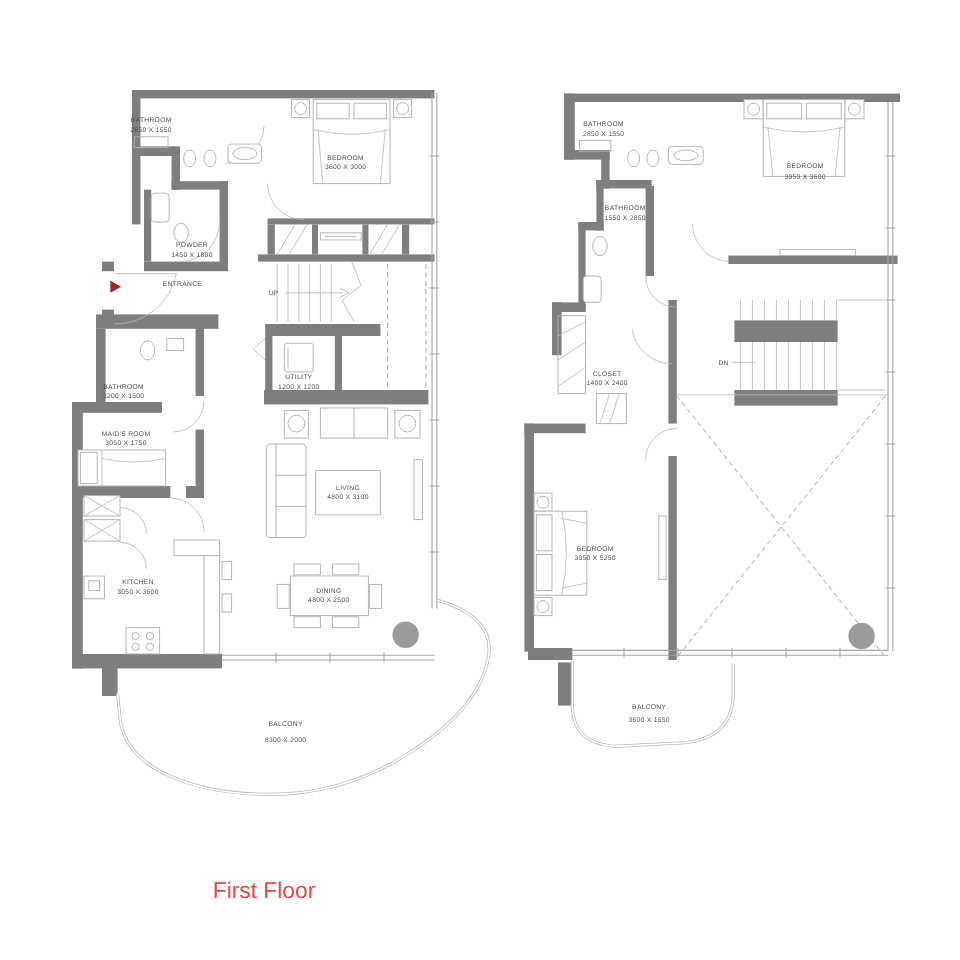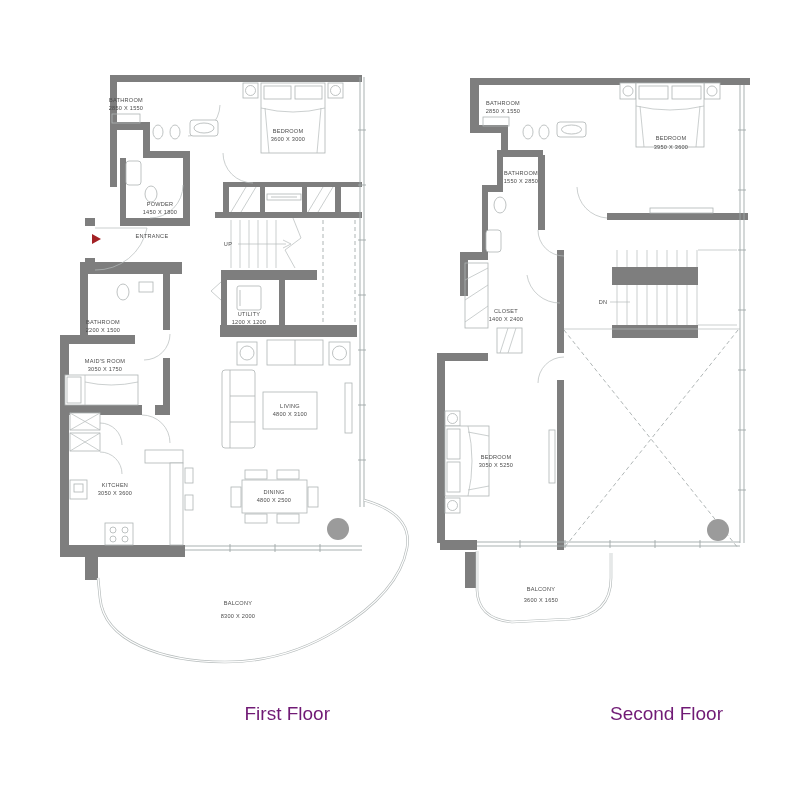--- a/index.html
+++ b/index.html
@@ -11,22 +11,22 @@
   .furnf{fill:#ffffff;stroke:#aeb4b4;stroke-width:0.8;}
   .thin{fill:none;stroke:#b4baba;stroke-width:0.7;}
   .win{fill:none;stroke:#9fa8a8;stroke-width:0.9;}
   .dash{fill:none;stroke:#9aa2a2;stroke-width:0.8;stroke-dasharray:4 3;}
   .balo{fill:none;stroke:#b6bcbc;stroke-width:2.6;}
   .bali{fill:none;stroke:#ffffff;stroke-width:1.3;}
   .lbl{font-family:"Liberation Sans",sans-serif;font-size:5.6px;fill:#4c4c4c;
        text-anchor:middle;letter-spacing:0.25px;}
   .col{fill:#9b9b9b;}
   .arrow{fill:#a32125;}
-  .floor-title{position:absolute;width:220px;text-align:right;font-size:19px;
-               color:#701a75;font-family:"Liberation Sans",sans-serif;}
+  .floor-title{position:absolute;width:220px;text-align:center;font-size:19px;
+               color:#ef4444;font-family:"Liberation Sans",sans-serif;margin-top:29px;}
 </style>
 </head>
 <body>
 
 <div id="stage">
 
   <svg class="plan" style="left:55px;top:70px;" width="370" height="610" viewBox="0 0 370 610">
 
     <g>
       <rect class="wall" x="55" y="5" width="252" height="7"></rect>
@@ -346,15 +346,14 @@
       <text class="lbl" x="76" y="251">1400 X 2400</text>
       <text class="lbl" x="173" y="234">DN</text>
       <text class="lbl" x="66" y="389">BEDROOM</text>
       <text class="lbl" x="66" y="397">3050 X 5250</text>
       <text class="lbl" x="111" y="521">BALCONY</text>
       <text class="lbl" x="111" y="532">3600 X 1650</text>
     </g>
   </svg>
 
   <div class="floor-title" style="left:110px;top:703px;">First Floor</div>
-  <div class="floor-title" style="left:503px;top:703px;">Second Floor</div>
 
 </div>
 
 </body></html>

